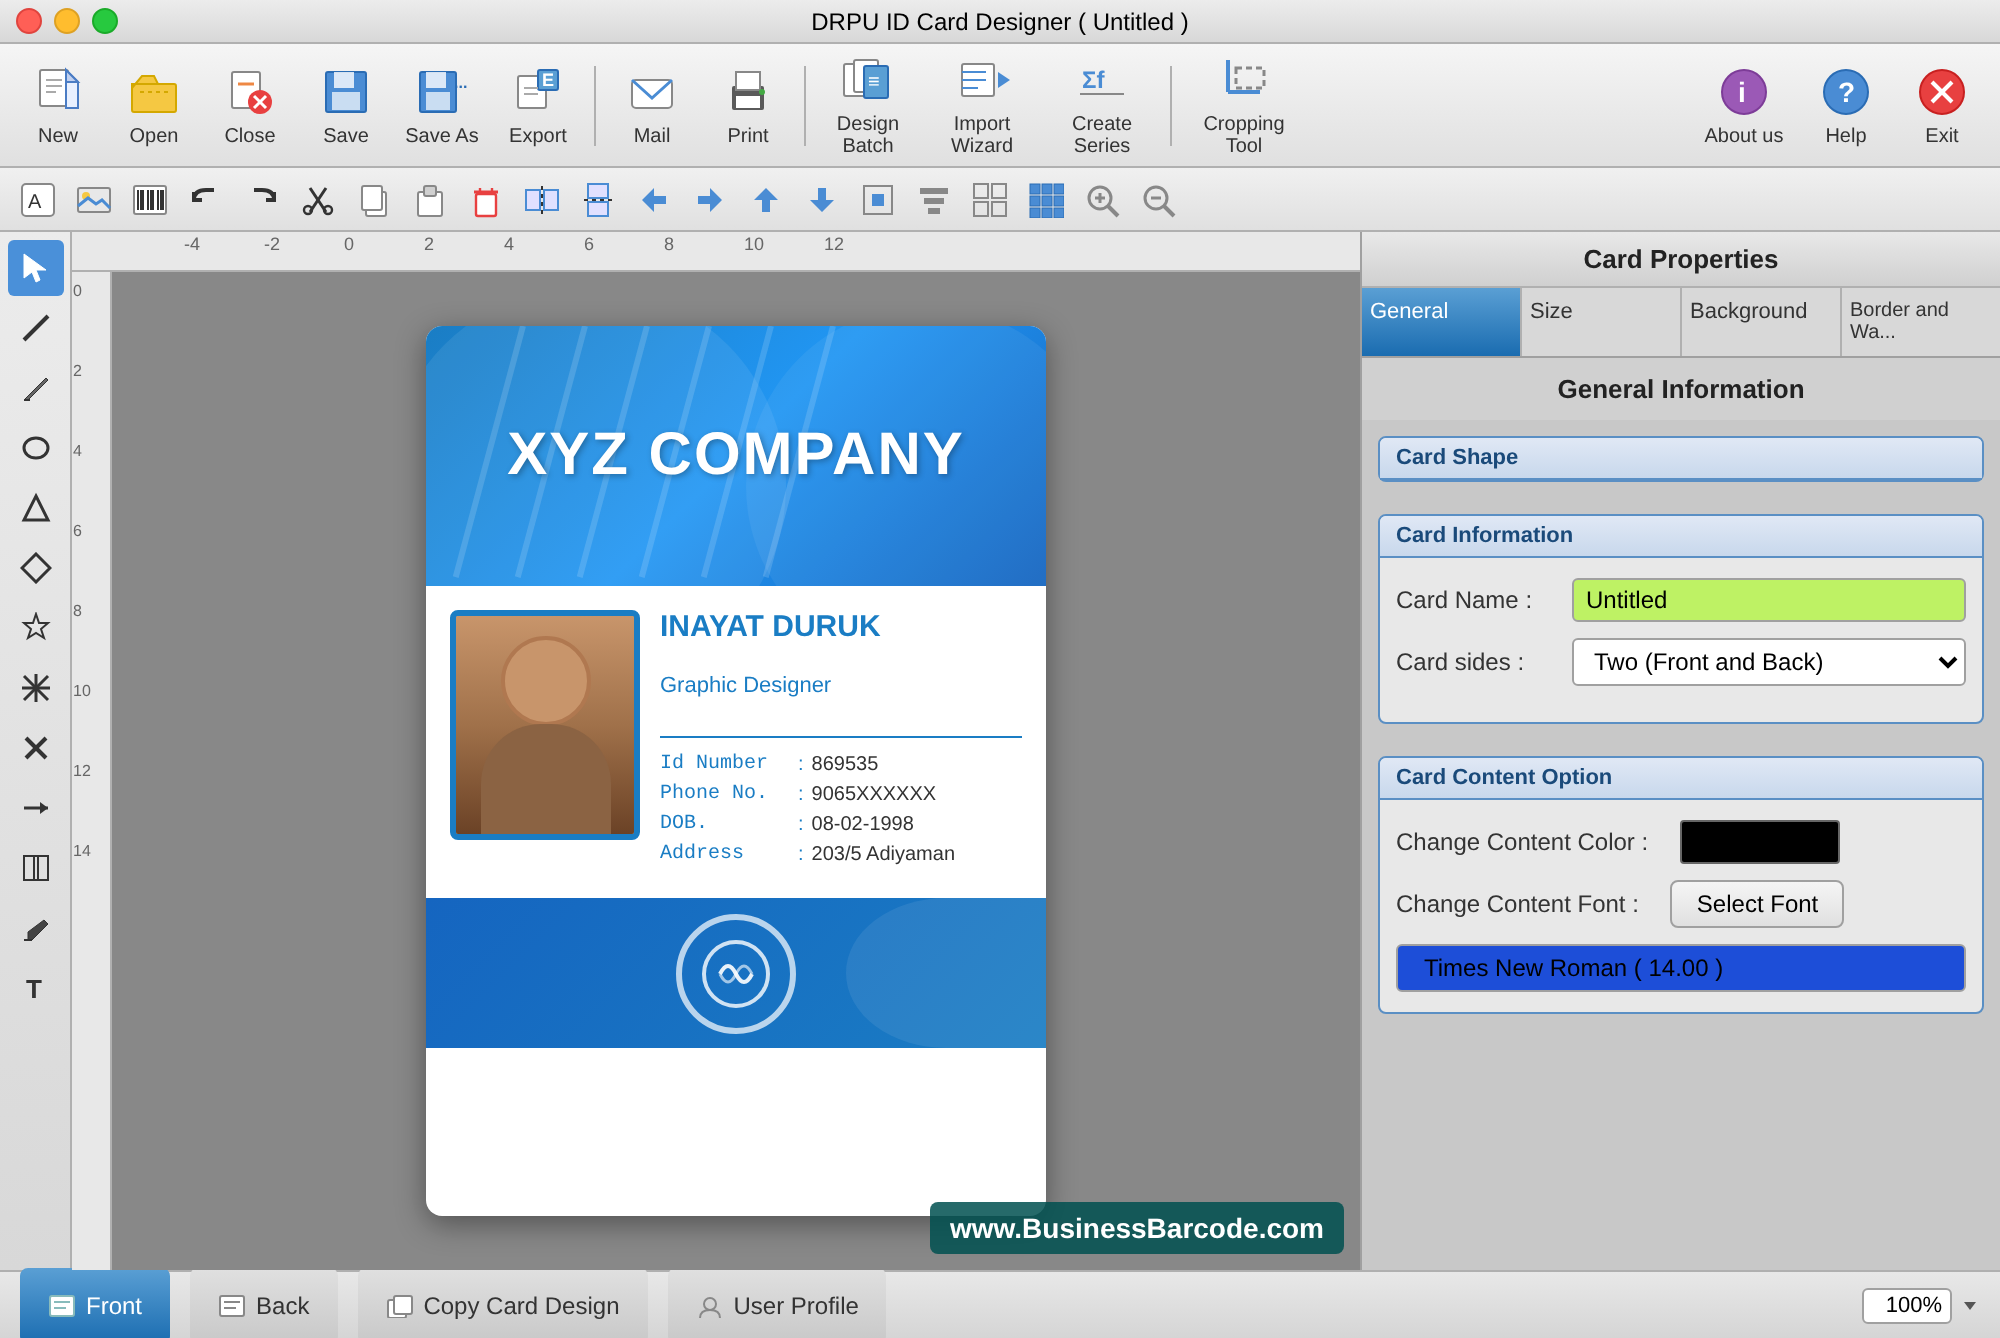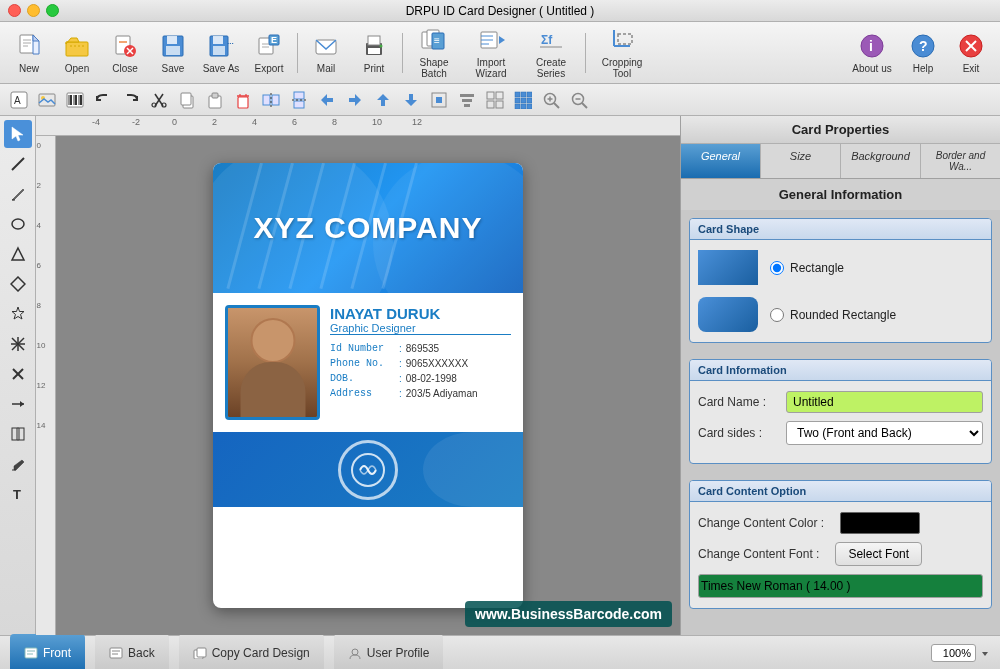--- a/index.html
+++ b/index.html
@@ -233,26 +233,26 @@
       background: #8b6343;
       border-radius: 30px 30px 0 0;
     }
     .card-name-section {
       flex: 1;
     }
     .card-name {
       font-size: 15px;
       font-weight: bold;
       color: #1a7dc4;
-      margin-bottom: 0;
+      margin-bottom: 15px;
     }
     .card-title-role {
       font-size: 11px;
       color: #1a7dc4;
-      margin-bottom: 0;
+      margin-bottom: 19px;
     }
     .card-divider {
       height: 1px;
       background: #1a7dc4;
       margin-bottom: 8px;
     }
     .card-info-row {
       display: flex;
       font-size: 10px;
       color: #333;
@@ -307,26 +307,25 @@
       color: #222;
     }
     .panel-tabs {
       display: flex;
       border-bottom: 1px solid #a0a0a0;
       background: #d8d8d8;
     }
     .panel-tab {
       flex: 1;
       padding: 6px 4px;
-      text-align: center;
+      text-align: left;
       font-size: 11px;
       cursor: pointer;
       border-right: 1px solid #b0b0b0;
       color: #333;
-      font-style: italic;
     }
     .panel-tab:last-child { border-right: none; }
     .panel-tab.active {
       background: linear-gradient(to bottom, #5a9fd4, #1a6cb0);
       color: white;
       font-weight: 500;
     }
     .panel-section-title {
       text-align: center;
       font-size: 13px;
@@ -405,25 +404,25 @@
     .select-font-btn {
       padding: 4px 12px;
       background: linear-gradient(to bottom, #f5f5f5, #e0e0e0);
       border: 1px solid #a0a0a0;
       border-radius: 4px;
       font-size: 12px;
       cursor: pointer;
     }
     .font-display {
       width: 100%;
-      padding: 4px 2px;
+      padding: 4px 13px;
       border: 1px solid #a0a0a0;
       border-radius: 3px;
       font-size: 12px;
-      background: #15803d;
+      background: #1d4ed8;
       margin-top: 6px;
     }
 
     
     #statusbar {
       height: 34px;
       background: linear-gradient(to bottom, #e8e8e8, #d5d5d5);
       border-top: 1px solid #b0b0b0;
       display: flex;
       align-items: center;
@@ -589,21 +588,21 @@
 
   <div class="tb-btn" style="width:52px">
     <div class="tb-icon">
       <svg width="28" height="28" viewBox="0 0 28 28">
         <rect x="2" y="6" width="12" height="16" rx="1" fill="white" stroke="#888" stroke-width="1"></rect>
         <rect x="7" y="4" width="12" height="16" rx="1" fill="white" stroke="#888" stroke-width="1"></rect>
         <rect x="12" y="7" width="12" height="16" rx="1" fill="#5a9fd4" stroke="#2a6cb4" stroke-width="1"></rect>
         <text x="14" y="18" font-size="10" fill="white">≡</text>
       </svg>
     </div>
-    <span class="tb-label">Shape Batch</span>
+    <span class="tb-label">Design Batch</span>
   </div>
 
   <div class="tb-btn" style="width:58px">
     <div class="tb-icon">
       <svg width="28" height="28" viewBox="0 0 28 28">
         <rect x="4" y="6" width="16" height="16" rx="1" fill="white" stroke="#888" stroke-width="1"></rect>
         <polygon points="22,10 28,14 22,18" fill="#4a8cd4"></polygon>
         <line x1="4" y1="10" x2="16" y2="10" stroke="#4a8cd4" stroke-width="1"></line>
         <line x1="4" y1="14" x2="16" y2="14" stroke="#4a8cd4" stroke-width="1"></line>
         <line x1="4" y1="18" x2="12" y2="18" stroke="#4a8cd4" stroke-width="1"></line>
@@ -993,38 +992,20 @@
     <div class="panel-tabs">
       <div class="panel-tab active">General</div>
       <div class="panel-tab">Size</div>
       <div class="panel-tab">Background</div>
       <div class="panel-tab" style="font-size:10px;">Border and Wa...</div>
     </div>
     <div class="panel-section-title">General Information</div>
 
     <div class="panel-group">
       <div class="panel-group-title">Card Shape</div>
-      <div class="panel-group-content">
-        <div class="shape-options">
-          <div class="shape-option">
-            <div class="shape-preview"></div>
-            <div class="radio-group">
-              <input type="radio" class="radio-input" name="cardshape" checked="" style="">
-              <label class="radio-label">Rectangle</label>
-            </div>
-          </div>
-          <div class="shape-option">
-            <div class="shape-preview rounded"></div>
-            <div class="radio-group">
-              <input type="radio" class="radio-input" name="cardshape" style="">
-              <label class="radio-label">Rounded Rectangle</label>
-            </div>
-          </div>
-        </div>
-      </div>
     </div>
 
     <div class="panel-group">
       <div class="panel-group-title">Card Information</div>
       <div class="panel-group-content">
         <div class="form-row">
           <label class="form-label">Card Name :</label>
           <input type="text" class="form-input" value="Untitled" style="">
         </div>
         <div class="form-row">

